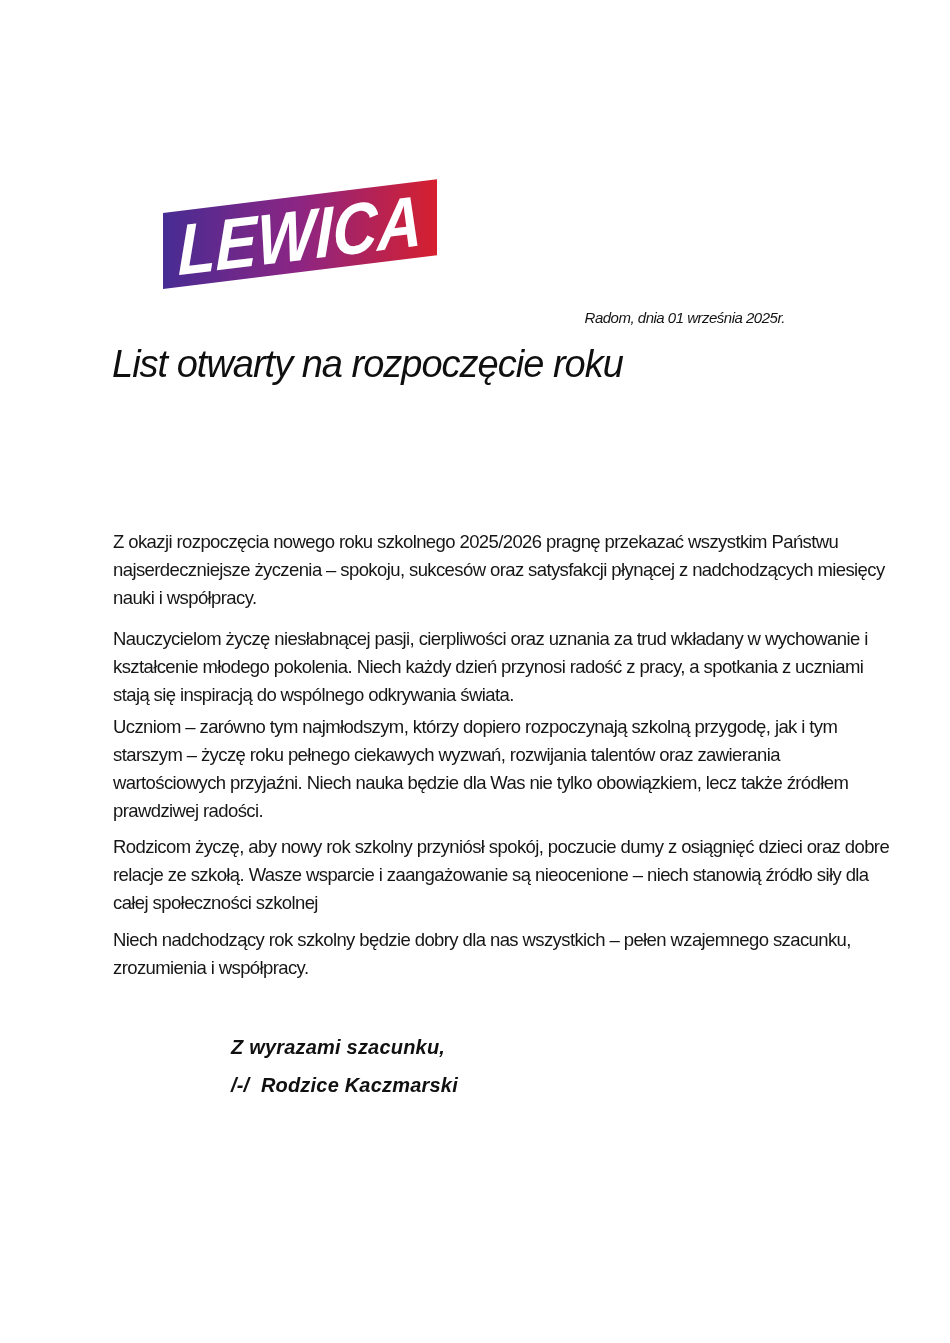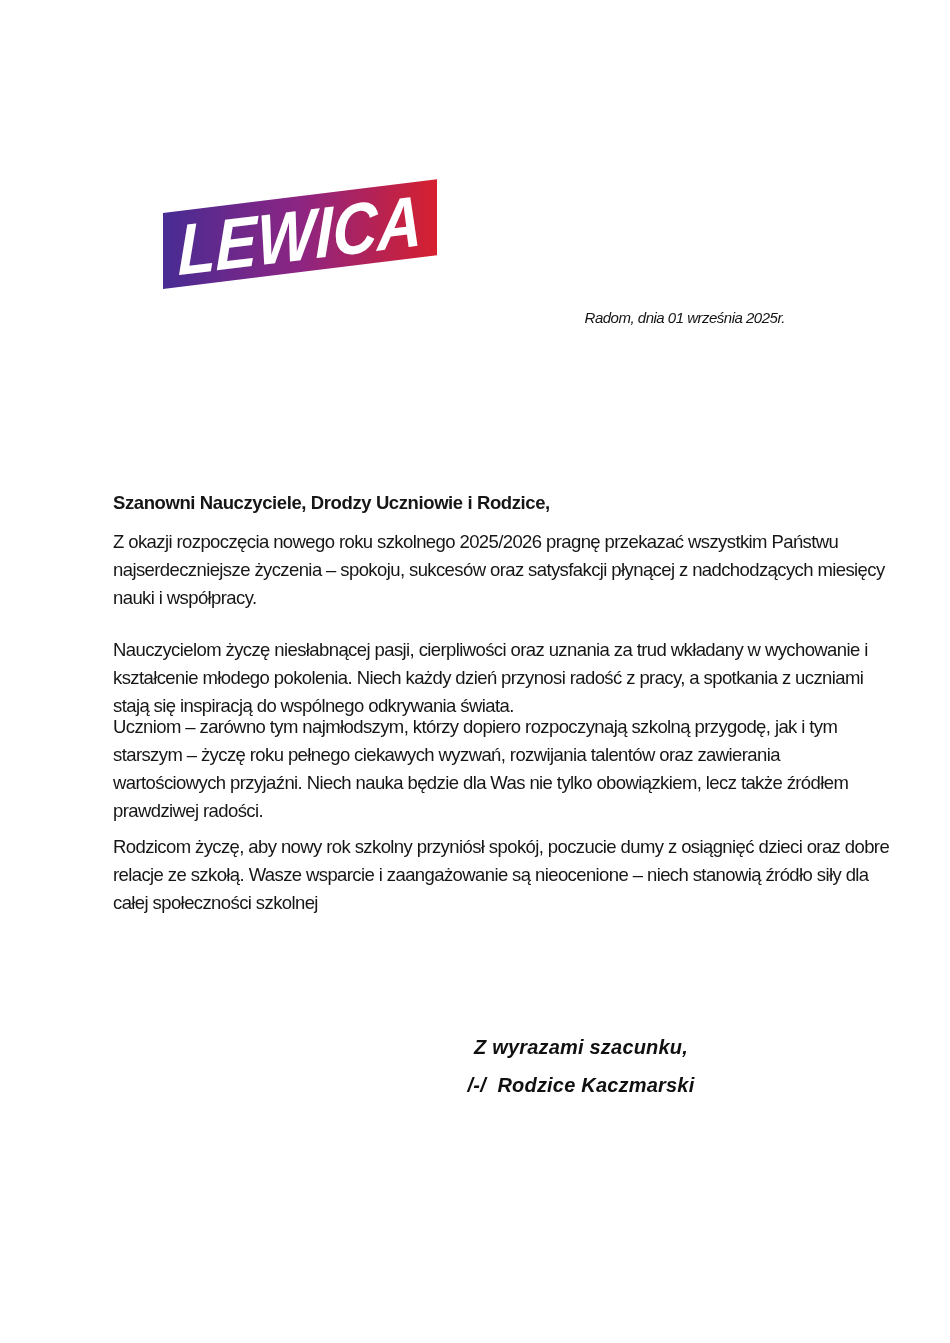--- a/index.html
+++ b/index.html
@@ -61,32 +61,32 @@
   .salutation {
     position: absolute;
     left: 113px;
     top: 489px;
     width: 780px;
     font-weight: 700;
     letter-spacing: -0.4px;
   }
   .para { position: absolute; left: 113px; width: 780px; margin: 0; }
   .para-1 { top: 528px; }
-  .para-2 { top: 625px; margin-top: 11px; }
+  .para-2 { top: 625px; }
   .para-3 { top: 713px; }
   .para-4 { top: 833px; }
   .para-5 { top: 926px; }
 
   
   .signature {
     position: absolute;
     left: 231px;
     top: 1036px;
     width: 700px;
-    text-align: center;
+    text-align: left;
     font-weight: 700;
     font-style: italic;
     font-size: 20px;
     letter-spacing: 0.2px;
     color: #101010;
   }
   .signature .sig-line {
     line-height: 22px;
     margin: 0 0 16px 0;
     white-space: pre;
@@ -109,27 +109,28 @@
       <g transform="matrix(1,-0.1228,0,1,0,0)">
         <rect x="0" y="34" width="274" height="76" fill="url(#lewica-grad)"></rect>
         <text x="137" y="98" text-anchor="middle" font-family="Liberation Sans, sans-serif" font-size="72" font-weight="bold" font-style="italic" textLength="244" lengthAdjust="spacingAndGlyphs" fill="#ffffff">LEWICA</text>
       </g>
     </svg>
   </div>
 
   <div class="dateline">Radom, dnia 01 września 2025r.</div>
 
   <h1 class="doc-title" style="margin:0;">
+    <span style="display:block;">List otwarty na rozpoczęcie roku</span>
   </h1>
 
-  <div class="body-text salutation">Szanowni Nauczyciele, Drodzy Uczniowie i Rodzice,</div>
 
   <p class="body-text para para-1">Z okazji rozpoczęcia nowego roku szkolnego 2025/2026 pragnę przekazać wszystkim Państwu najserdeczniejsze życzenia – spokoju, sukcesów oraz satysfakcji płynącej z nadchodzących miesięcy nauki i współpracy.</p>
   <p class="body-text para para-2">Nauczycielom życzę niesłabnącej pasji, cierpliwości oraz uznania za trud wkładany w wychowanie i kształcenie młodego pokolenia. Niech każdy dzień przynosi radość z pracy, a spotkania z uczniami stają się inspiracją do wspólnego odkrywania świata.</p>
   <p class="body-text para para-3">Uczniom – zarówno tym najmłodszym, którzy dopiero rozpoczynają szkolną przygodę, jak i tym starszym – życzę roku pełnego ciekawych wyzwań, rozwijania talentów oraz zawierania wartościowych przyjaźni. Niech nauka będzie dla Was nie tylko obowiązkiem, lecz także źródłem prawdziwej radości.</p>
   <p class="body-text para para-4">Rodzicom życzę, aby nowy rok szkolny przyniósł spokój, poczucie dumy z osiągnięć dzieci oraz dobre relacje ze szkołą. Wasze wsparcie i zaangażowanie są nieocenione – niech stanowią źródło siły dla całej społeczności szkolnej</p>
+  <p class="body-text para para-5">Niech nadchodzący rok szkolny będzie dobry dla nas wszystkich – pełen wzajemnego szacunku, zrozumienia i współpracy.</p>
 
   <div class="signature">
     <div class="sig-line">Z wyrazami szacunku,</div>
     <div class="sig-line">/-/  Rodzice Kaczmarski</div>
   </div>
 
 </div>
 
 </body></html>

